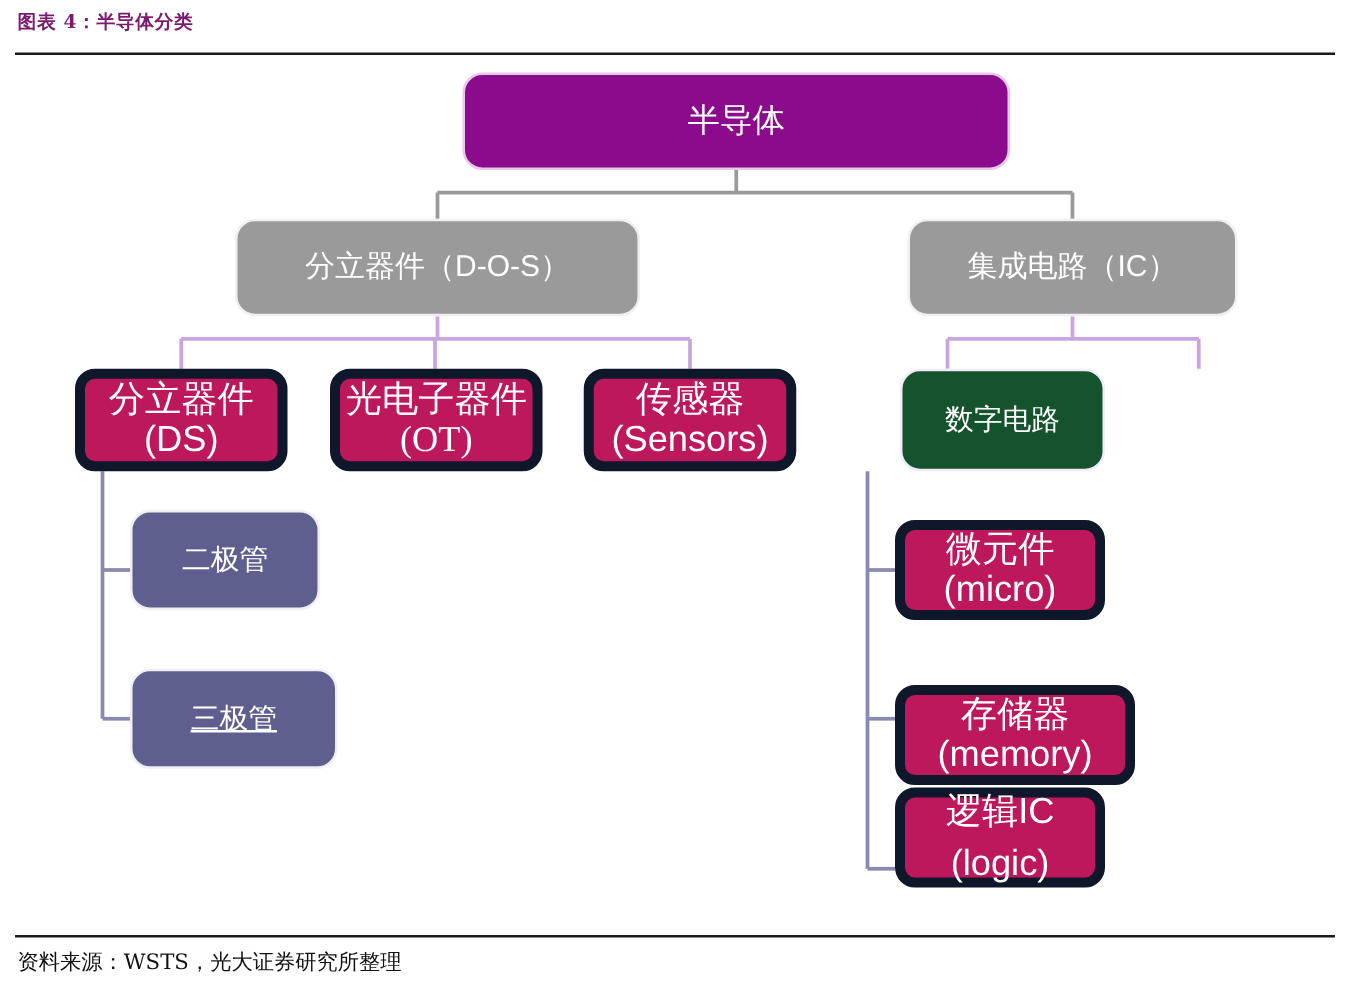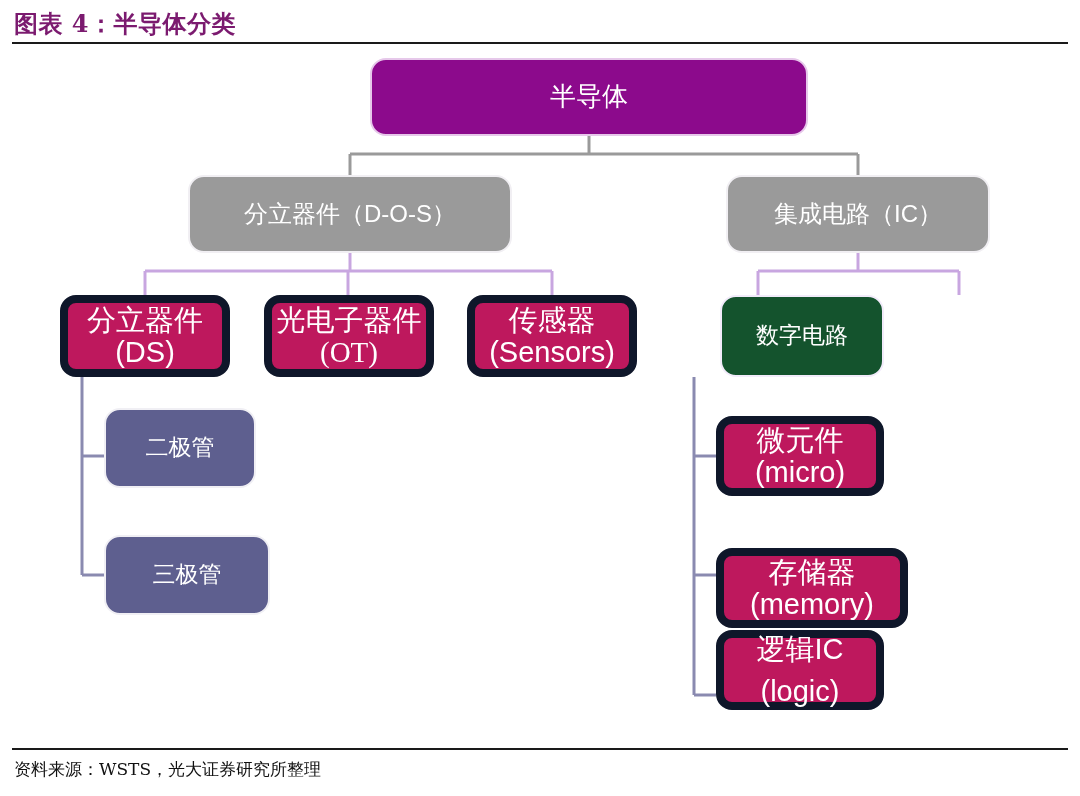--- a/index.html
+++ b/index.html
@@ -14,21 +14,21 @@
     position: relative;
     overflow: hidden;
   }
 
   
   #exhibit-title {
     position: absolute;
     left: 14px;
     top: 8px;
     font-family: "DejaVu Serif", "Liberation Serif", serif;
-    font-size: 24px;
+    font-size: 15px;
     font-weight: bold;
     color: #7b1a6f;
     letter-spacing: 0.5px;
     white-space: nowrap;
   }
   #title-rule {
     position: absolute;
     left: 12px;
     top: 42px;
     width: 1056px;
@@ -180,21 +180,21 @@
 
   <div class="node t-lilac" style="left:676px; top:251px; width:164px; height:82px;">
     <span class="ln">数字电路</span>
   </div>
 
 
   <div class="node t-slate" style="left:104px; top:364px; width:152px; height:80px;">
     <span class="ln">二极管</span>
   </div>
 
-  <div class="node t-slate" style="left:104px; top:491px; width:166px; height:80px;">
+  <div class="node t-slate" style="left:104px; top:491px; width:166px; height:80px;text-decoration:underline;">
     <span class="ln">三极管</span>
   </div>
 
   <div class="node t-purple" style="left:716px; top:372px; width:168px; height:80px;">
     <span class="ln">微元件</span>
     <span class="ln">(micro)</span>
   </div>
 
   <div class="node t-purple" style="left:716px; top:504px; width:192px; height:80px;">
     <span class="ln">存储器</span>

